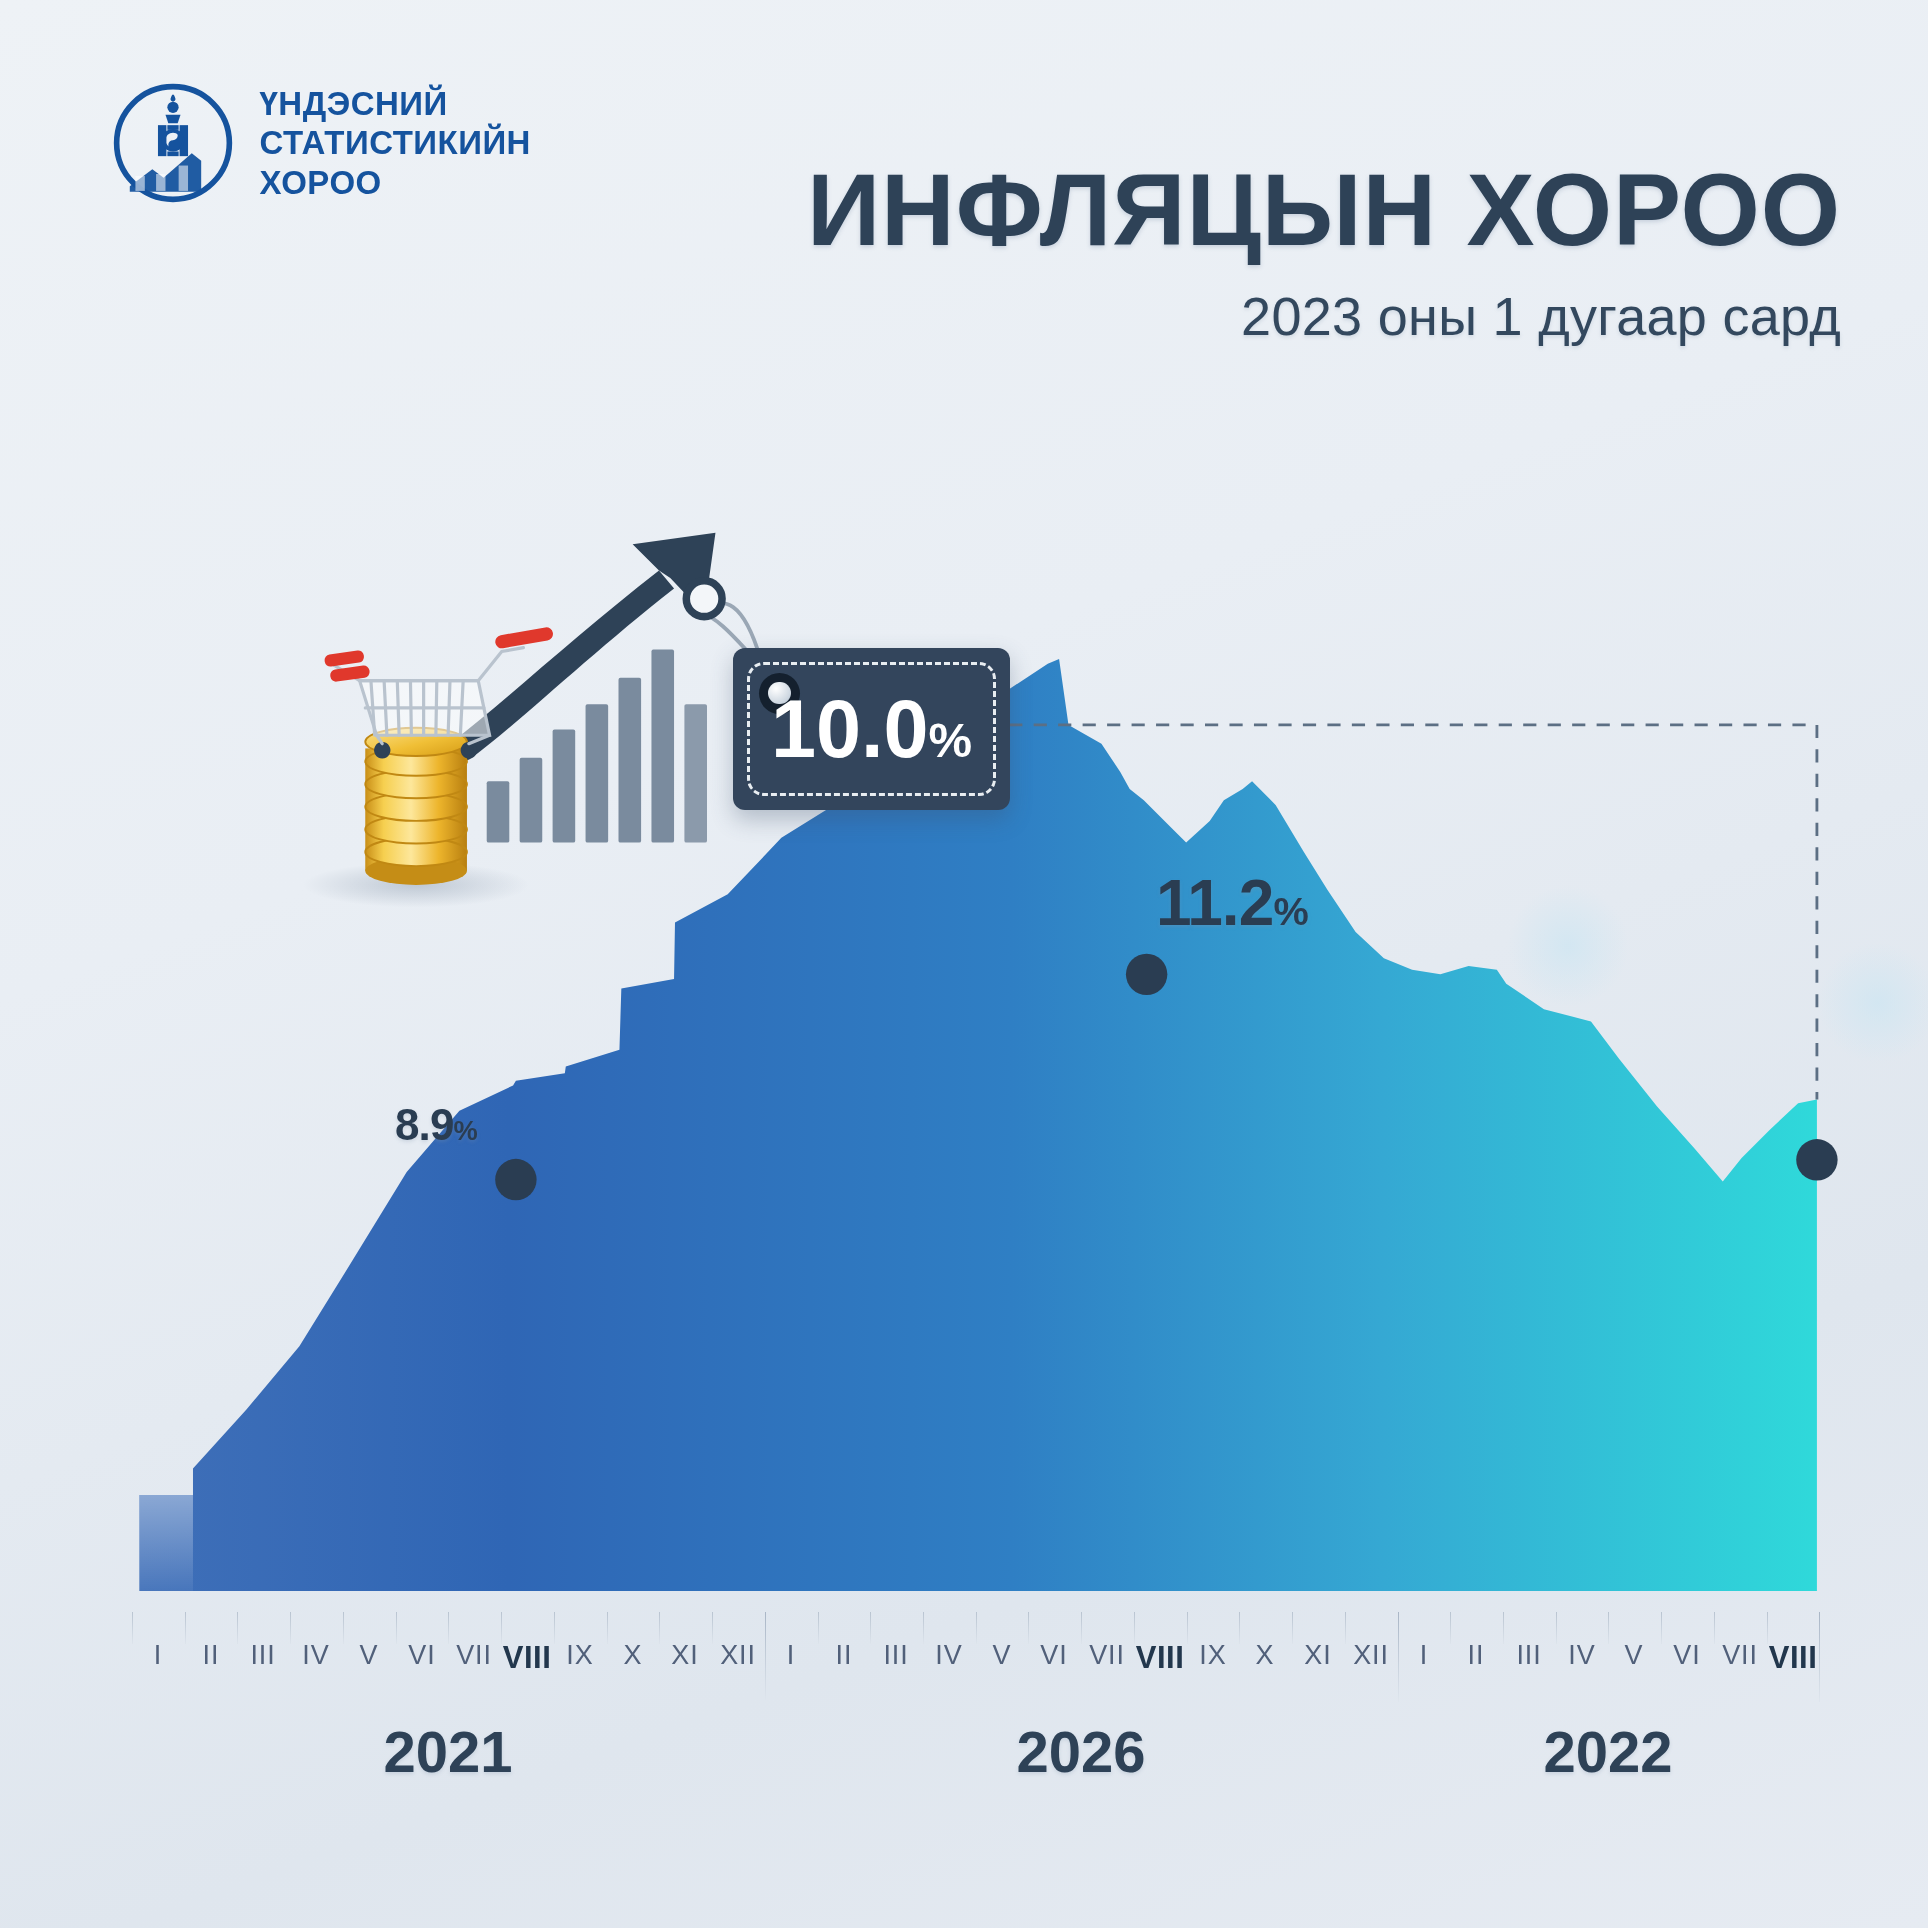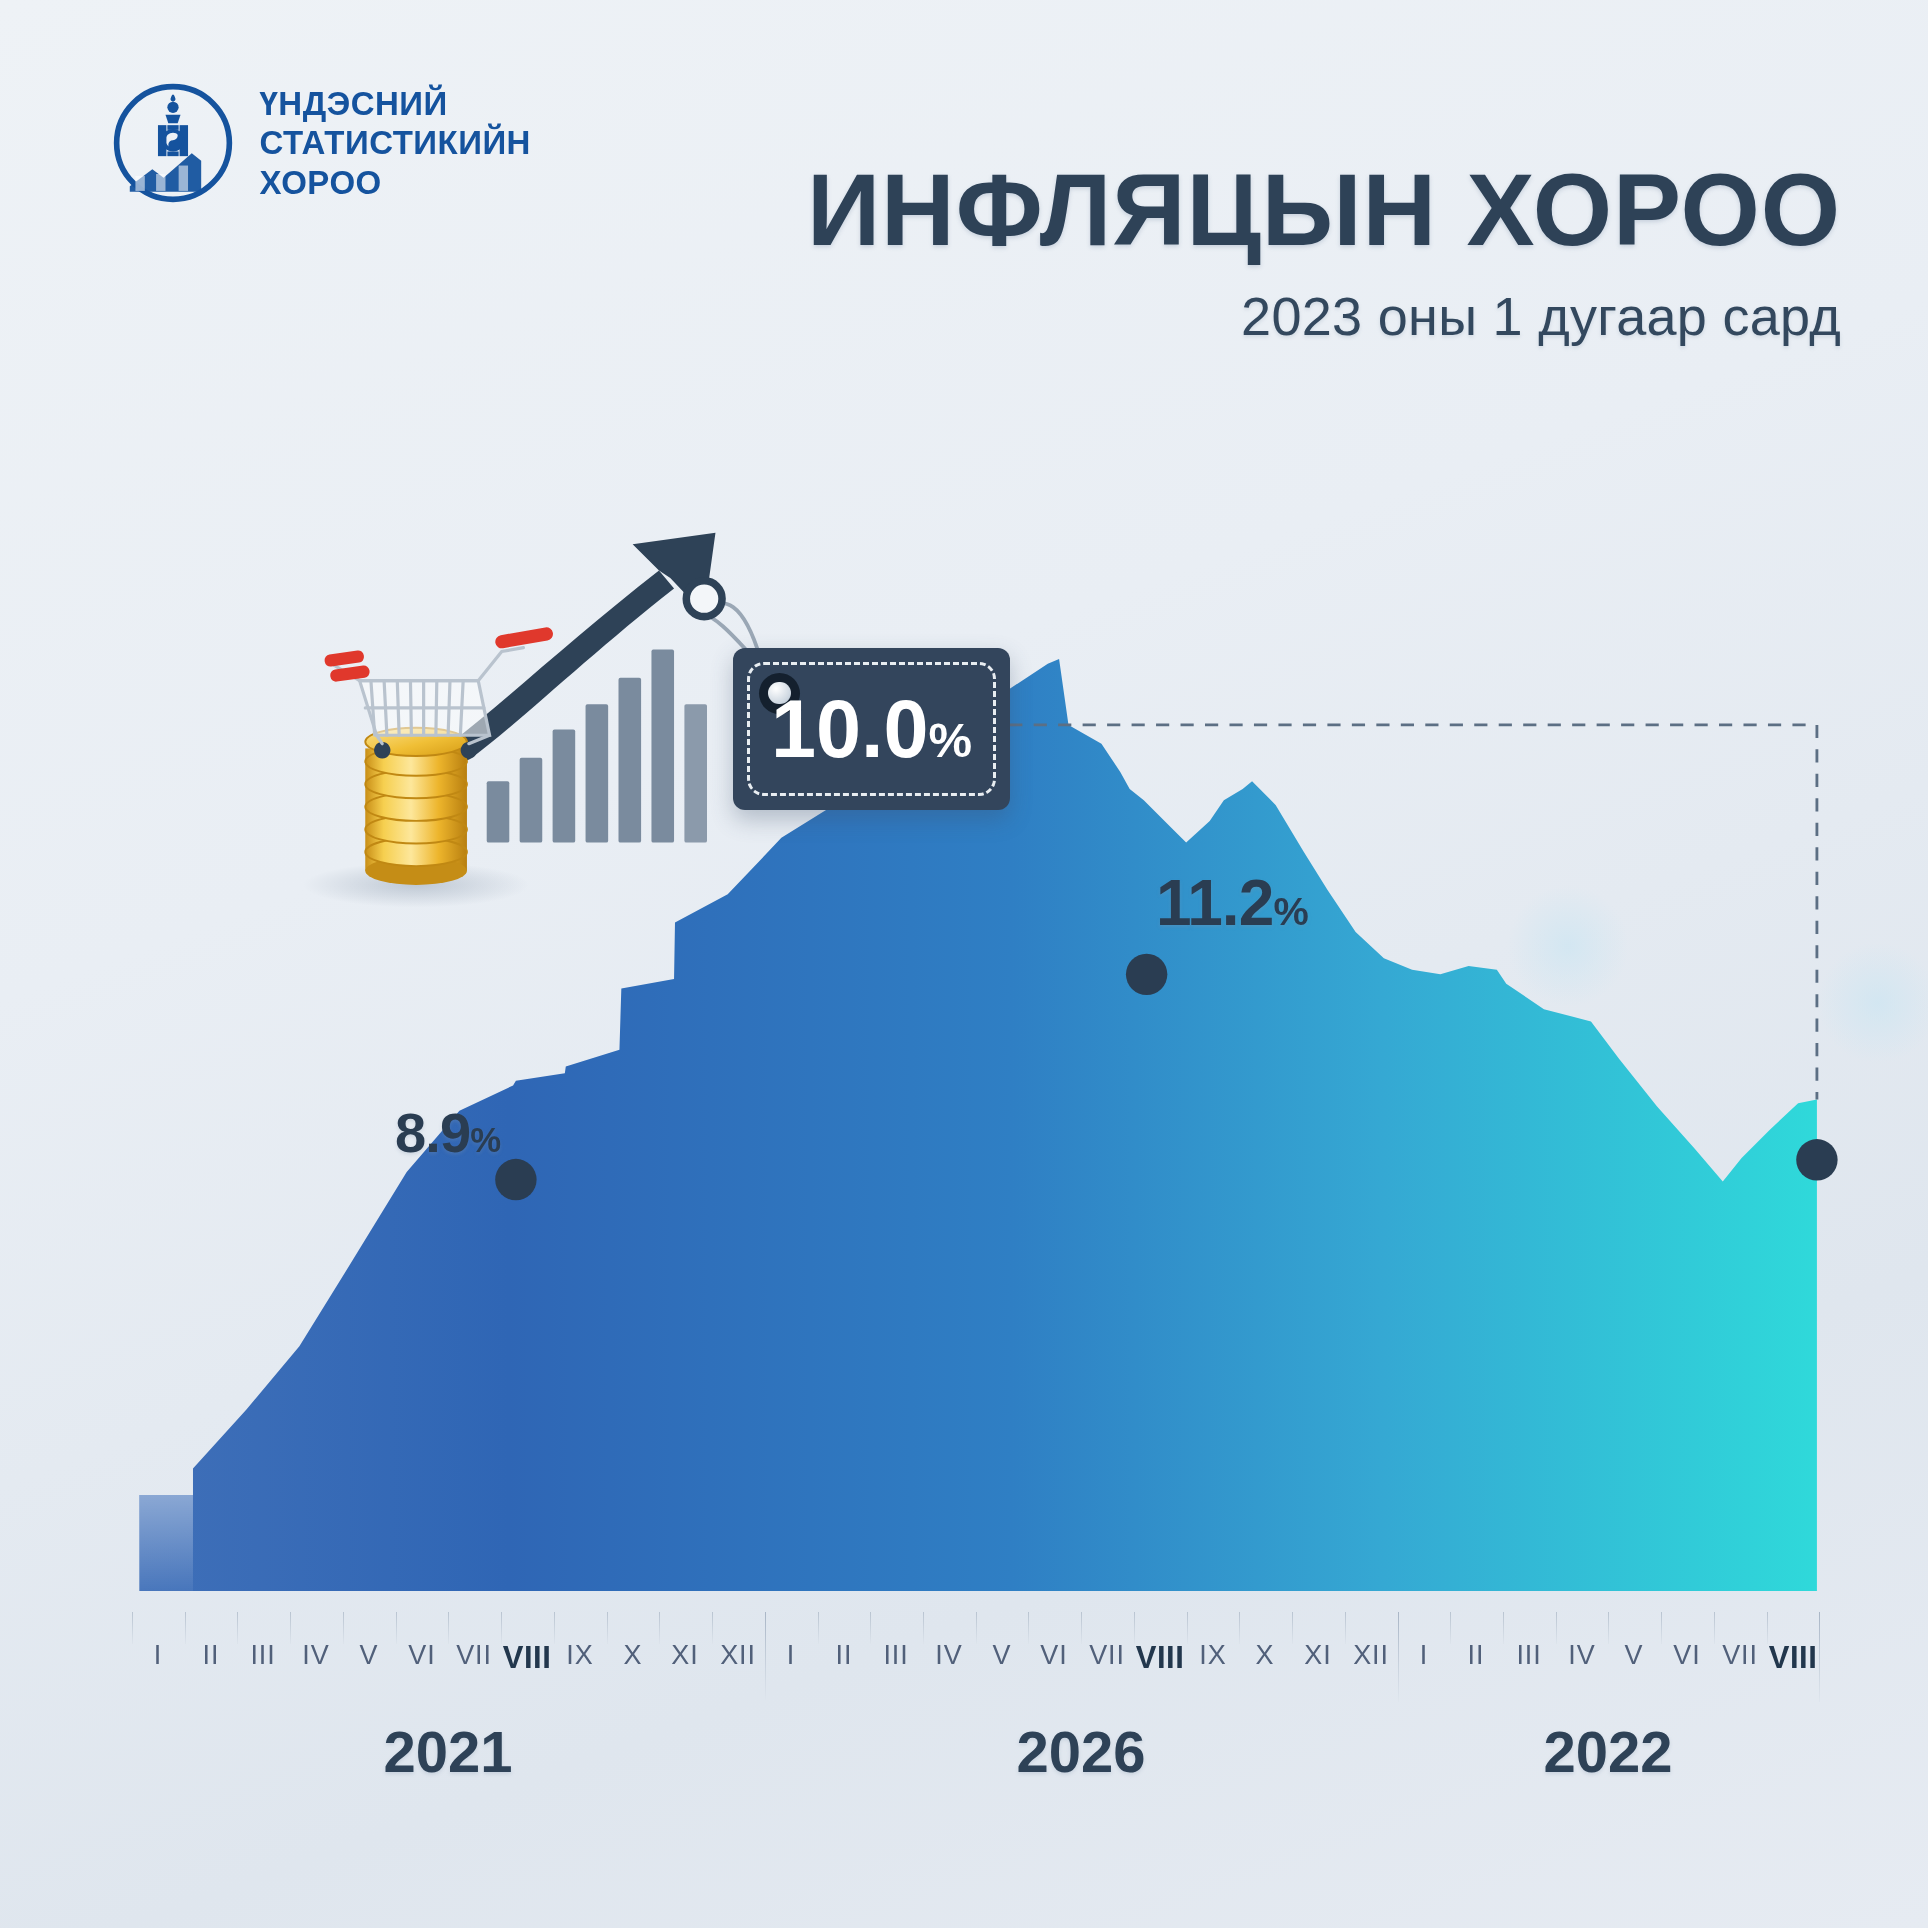--- a/index.html
+++ b/index.html
@@ -51,21 +51,21 @@
     background:radial-gradient(circle at 35% 30%,#ffffff 0%,#ccd6e0 70%,#9fb0c0 100%); }
   .price-val { position:relative; color:#fff; font-weight:bold; font-size:81px; letter-spacing:0px; }
   .price-val .pct { font-size:49px; font-weight:bold; }
 
   .tag-label {
     position:absolute; font-weight:bold; color:#2a3d52; letter-spacing:-0.9px;
     text-shadow:0 1.9px 3.8px rgba(130,150,175,.25);
   }
   .tag-label .pct { font-size:.62em; }
   #lbl-144 { left:1156px; top:866px; font-size:64px; }
-  #lbl-89  { left:395px;  top:1100px; font-size:56px;text-align:right; }
+  #lbl-89  { left:395px;  top:1100px; font-size:44px;text-align:right; }
 
   
   .axis { position:absolute; left:0; top:1606px; width:1928px; height:85px; }
   .tick-row { position:absolute; left:132px; top:0; width:1687px; height:85px; }
   .tick { position:absolute; top:0; width:0; }
   .tick .rule { position:absolute; left:0; top:5.6px; width:0.9px; height:32px;
       background:linear-gradient(180deg,#b9c4d1,#dde4ec); }
   .tick .rule.year { height:90px; background:linear-gradient(180deg,#a9b6c6,#dfe6ee); }
   .tick .num {
     position:absolute; top:34px; transform:translateX(-50%);

